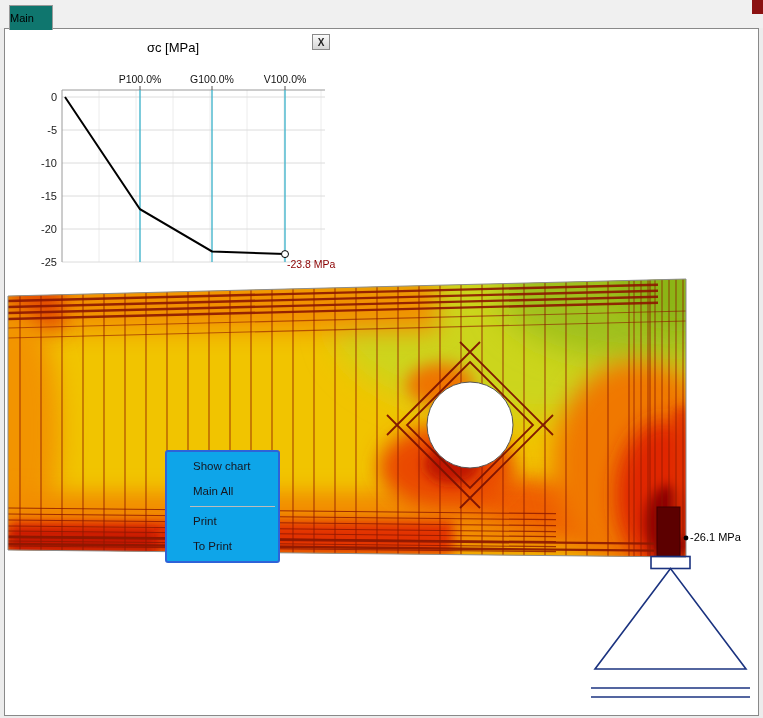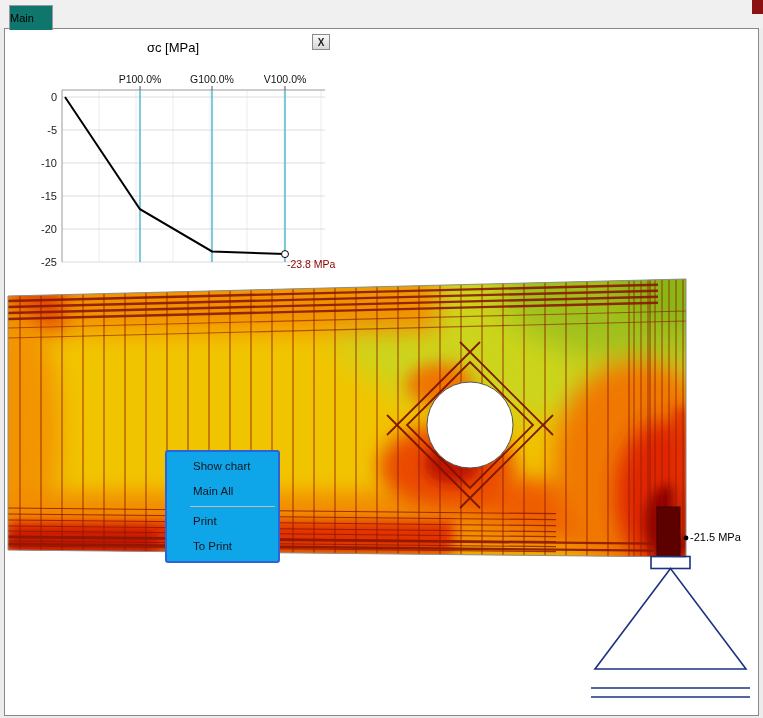--- a/index.html
+++ b/index.html
@@ -198,21 +198,21 @@
       <line x1="257" y1="54" x2="257" y2="226" stroke="#45b5cc" stroke-width="1.4"></line>
       <line x1="257" y1="50" x2="257" y2="54" stroke="#555"></line>
       <text x="257" y="47" text-anchor="middle" font-size="10.5" fill="#111">V100.0%</text>
       <polyline points="37,61 112,173.2 184,215.43999999999997 257,218.07999999999998" fill="none" stroke="#000000" stroke-width="2"></polyline>
       <circle cx="257" cy="218.07999999999998" r="3.5" fill="#ffffff" stroke="#000"></circle>
       <text x="259" y="232.07999999999998" font-size="10.5" fill="#8b0000">-23.8 MPa</text>
     </svg>
 </div>
 <button class="chart-close">X</button>
 
-<div class="stress-label">-21.5 MPa</div>
+<div class="stress-label">-26.1 MPa</div>
 
 <div class="menu">
   <div class="menu-item">Show chart</div>
   <div class="menu-item">Main All</div>
   <div class="menu-sep"></div>
   <div class="menu-item">Print</div>
   <div class="menu-item">To Print</div>
 </div>
 
 </body></html>

